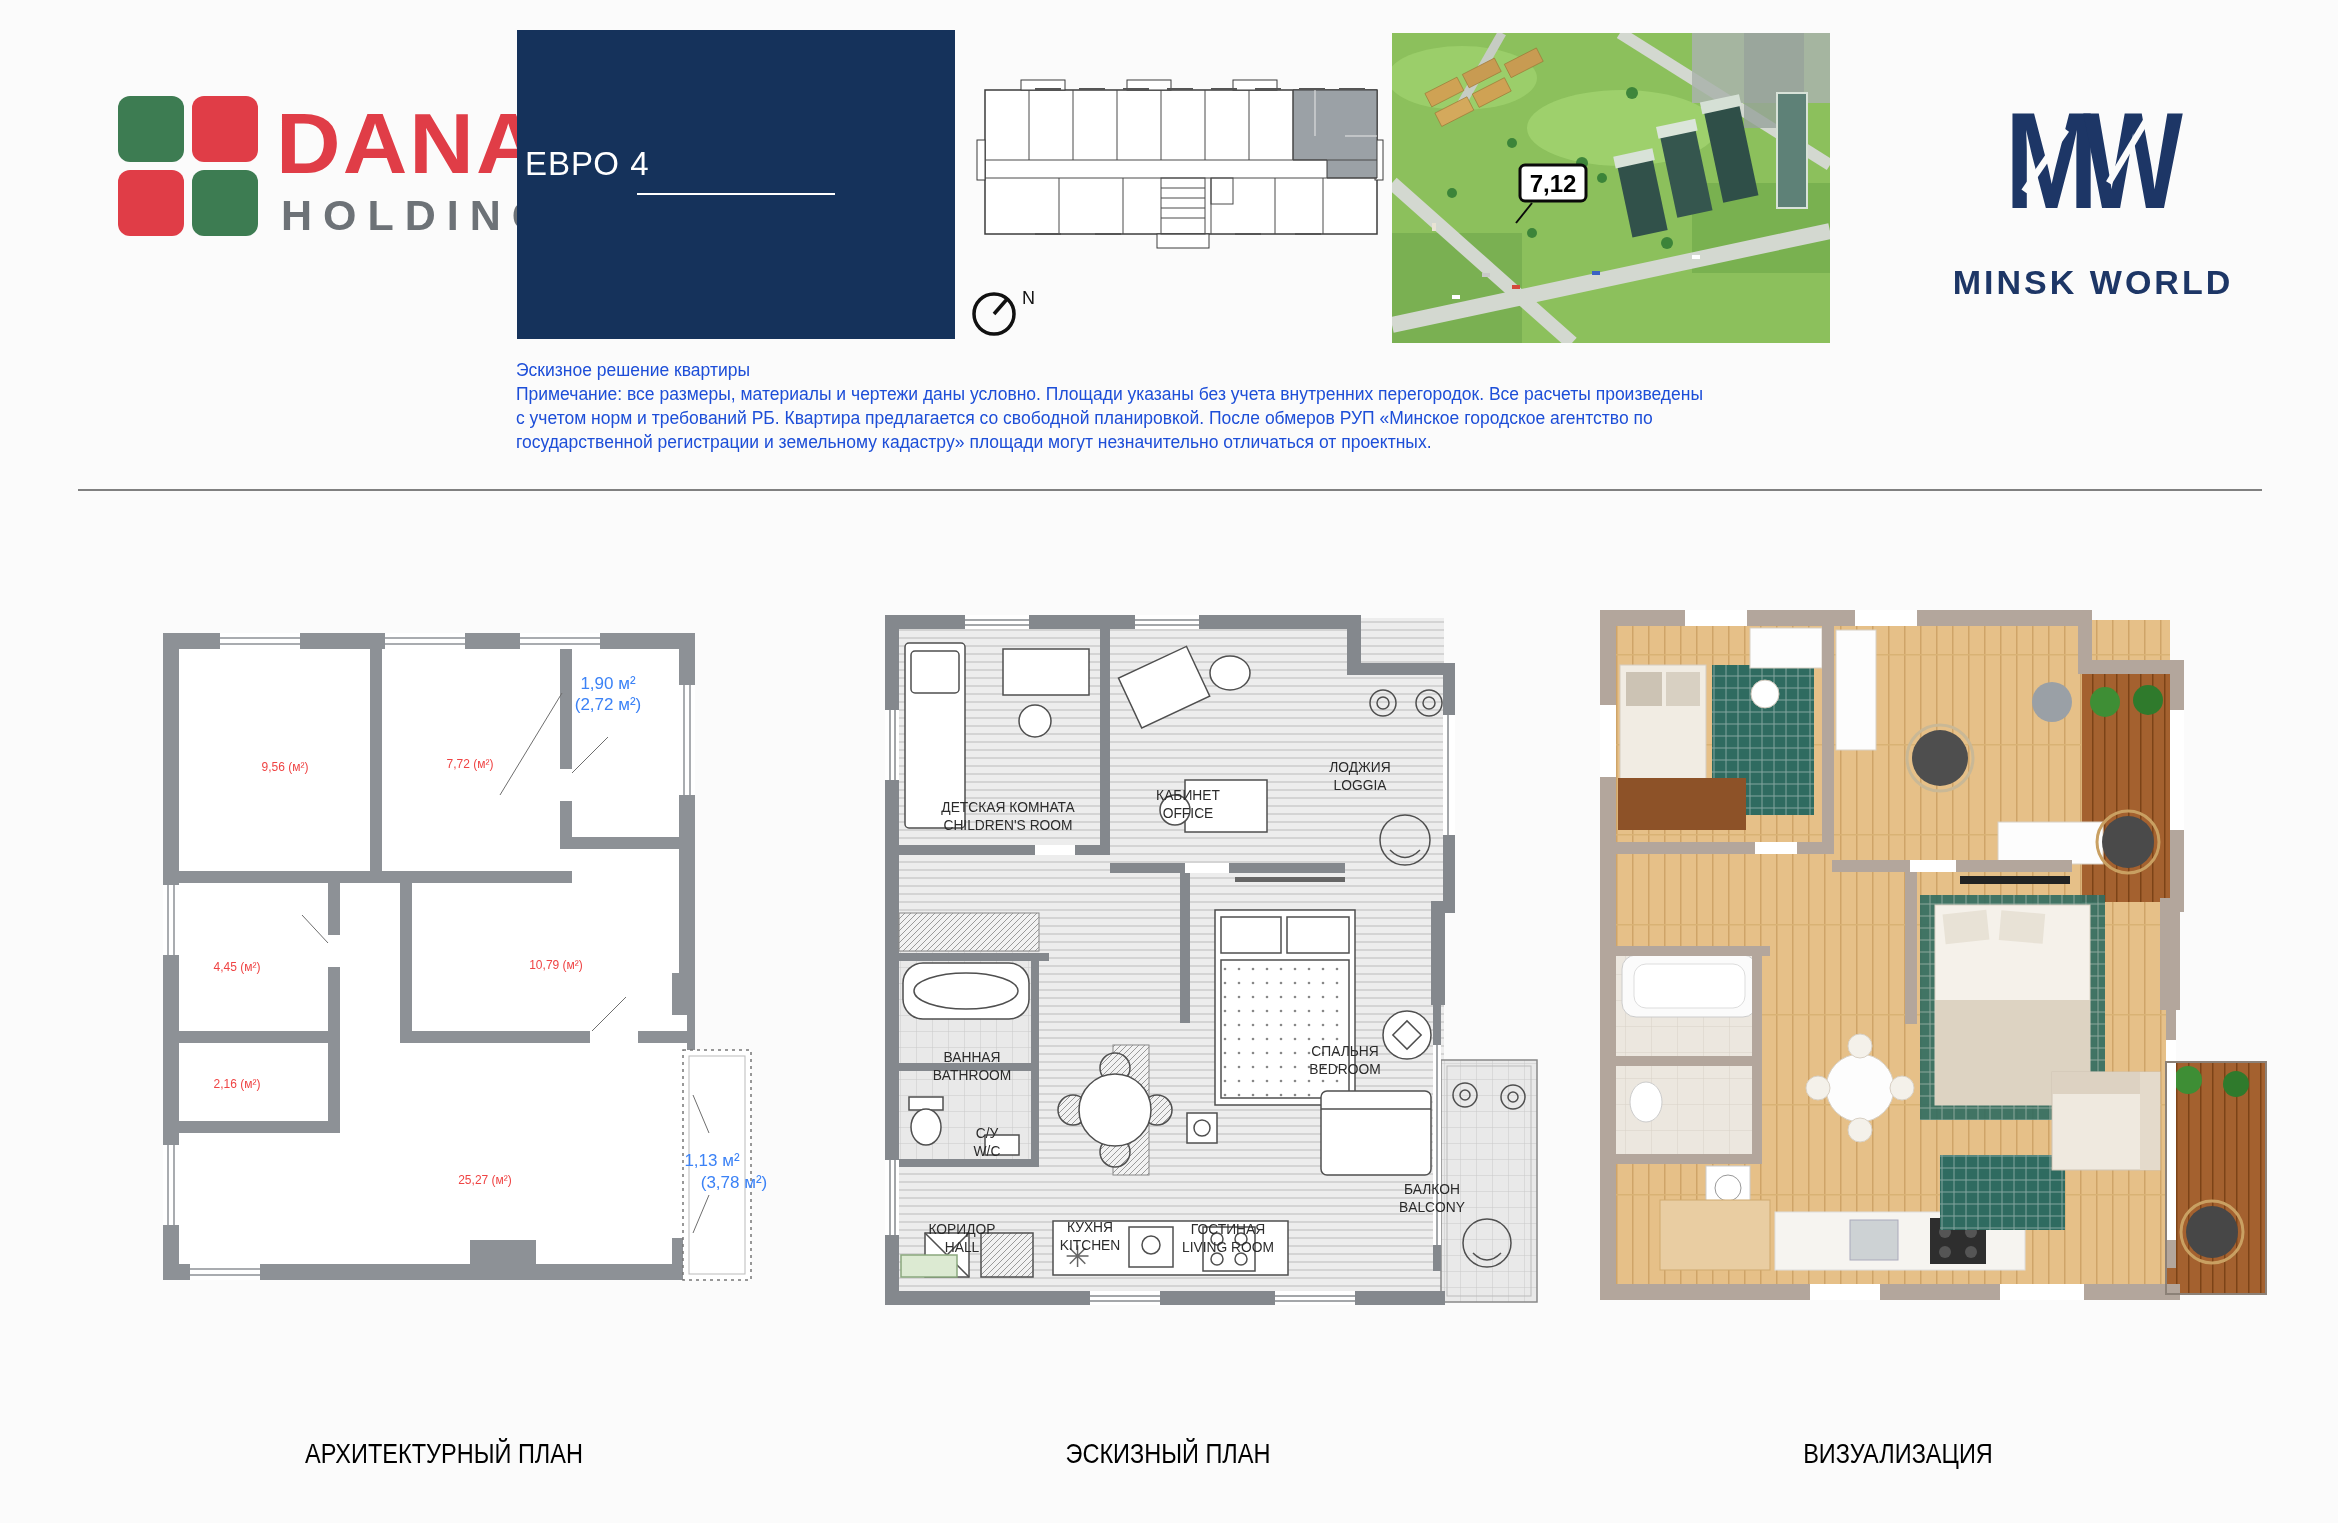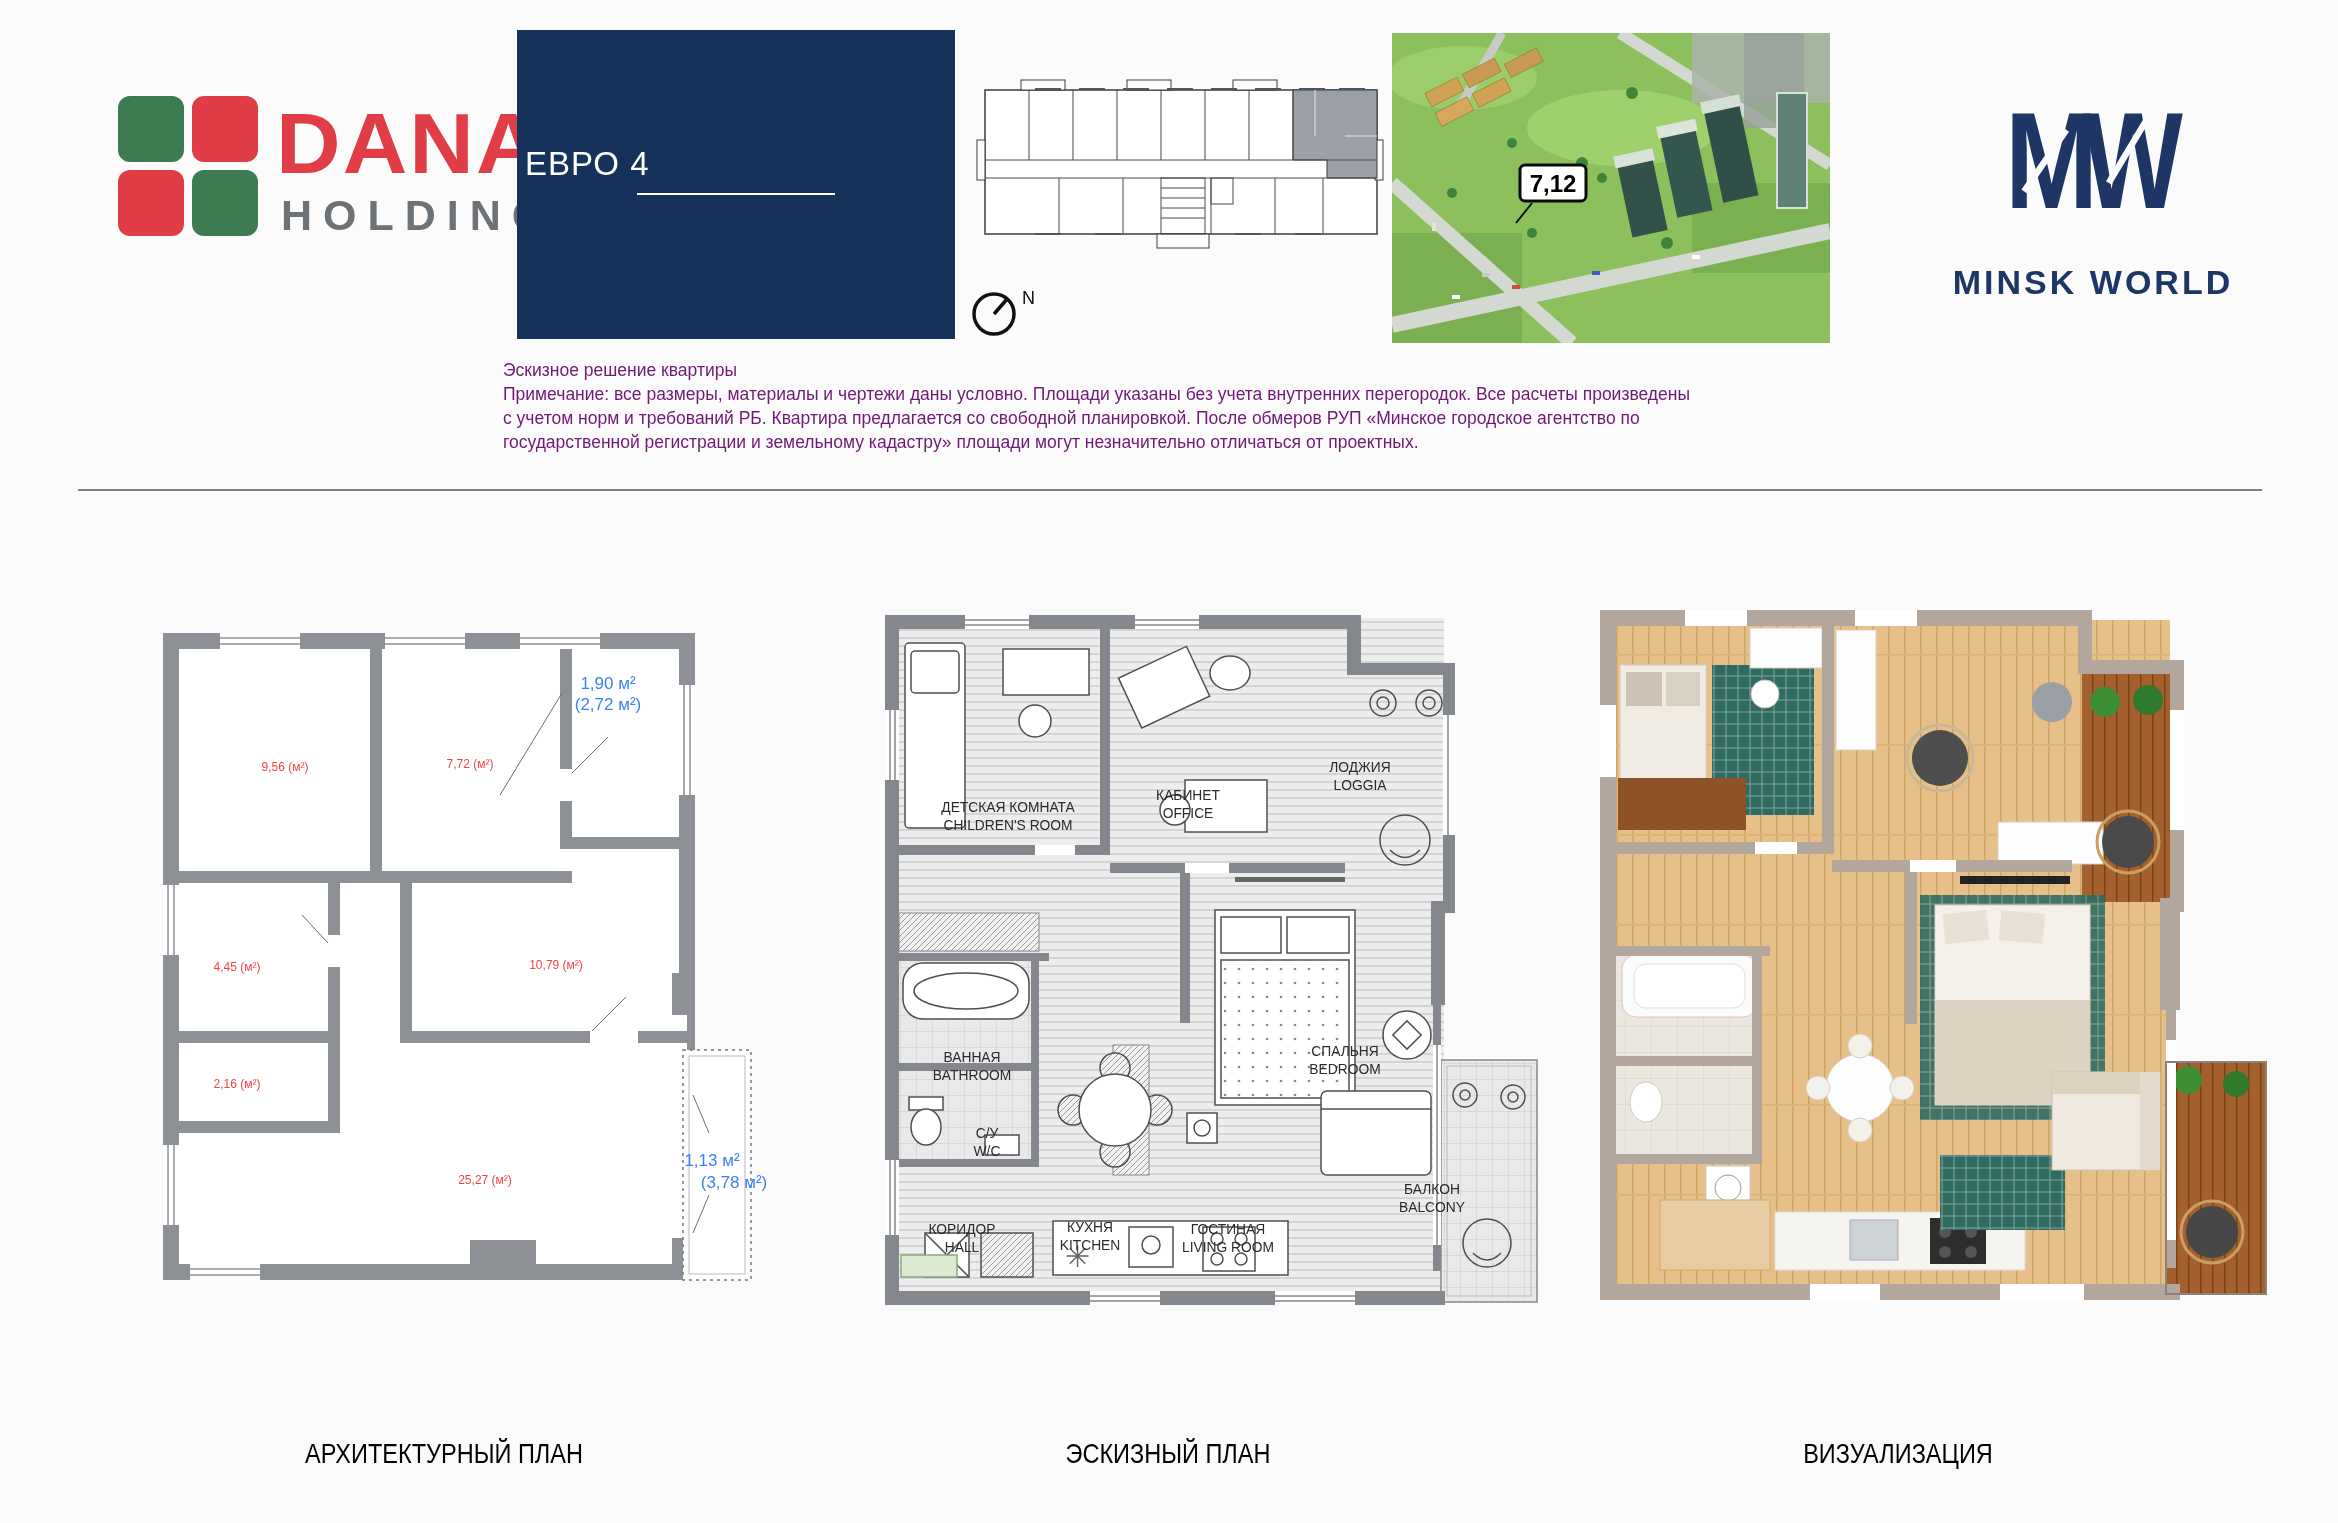--- a/index.html
+++ b/index.html
@@ -9,21 +9,21 @@
   .ctr{transform:translate(-50%,-50%);text-align:center;white-space:nowrap;}
   
   .dana-sq{position:absolute;width:66px;height:66px;border-radius:12px;}
   .dana-name{font-weight:bold;font-size:86px;letter-spacing:2px;line-height:1;transform:scaleX(1.04);transform-origin:left;}
   .dana-sub{font-weight:bold;font-size:43px;letter-spacing:11px;line-height:1;}
   
   .card{background:#15325b;}
   .card-t{position:absolute;left:8px;width:100%;text-align:left;color:#fff;font-size:33px;letter-spacing:1px;}
   .card-hr{position:absolute;left:50%;transform:translateX(-50%);width:198px;height:2px;background:#fff;}
   
-  .note{position:absolute;left:503px;font-size:17.5px;line-height:24px;color:#701a75;white-space:nowrap;}
+  .note{position:absolute;left:516px;font-size:17.5px;line-height:24px;color:#1d4ed8;white-space:nowrap;}
   
   .caption{font-size:28px;color:#000;transform:translate(-50%,0) scaleX(0.84);white-space:nowrap;}
   
   .alabel{font-size:12px;color:#ef4444;}
   .alabel-sm{font-size:17px;color:#3b82f6;line-height:21px;}
   .slabel{font-size:15px;line-height:18px;color:#2b2b2b;transform:translate(-50%,-50%) scaleX(0.92);text-align:center;white-space:nowrap;}
   .brand-name{font-weight:bold;font-size:34px;letter-spacing:3px;color:#1d3666;text-align:center;}
 </style>
 </head>
 <body>

